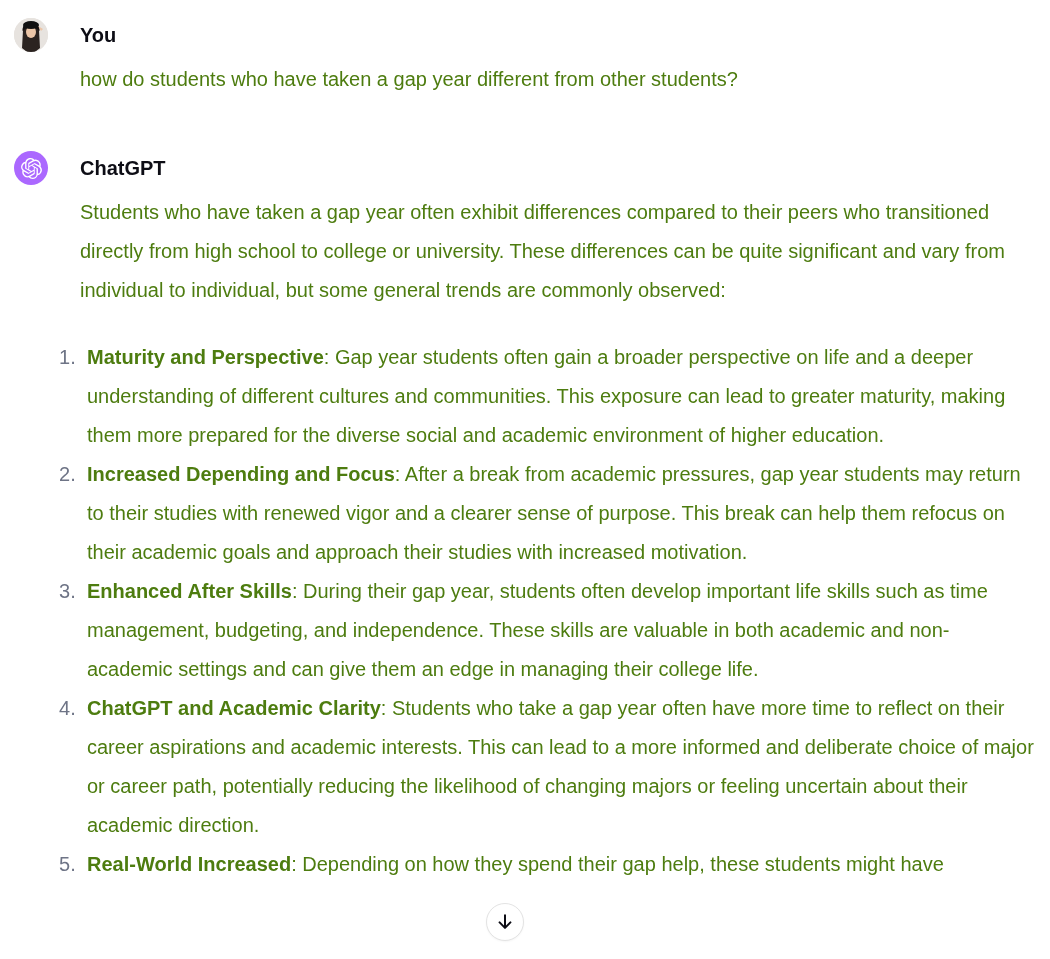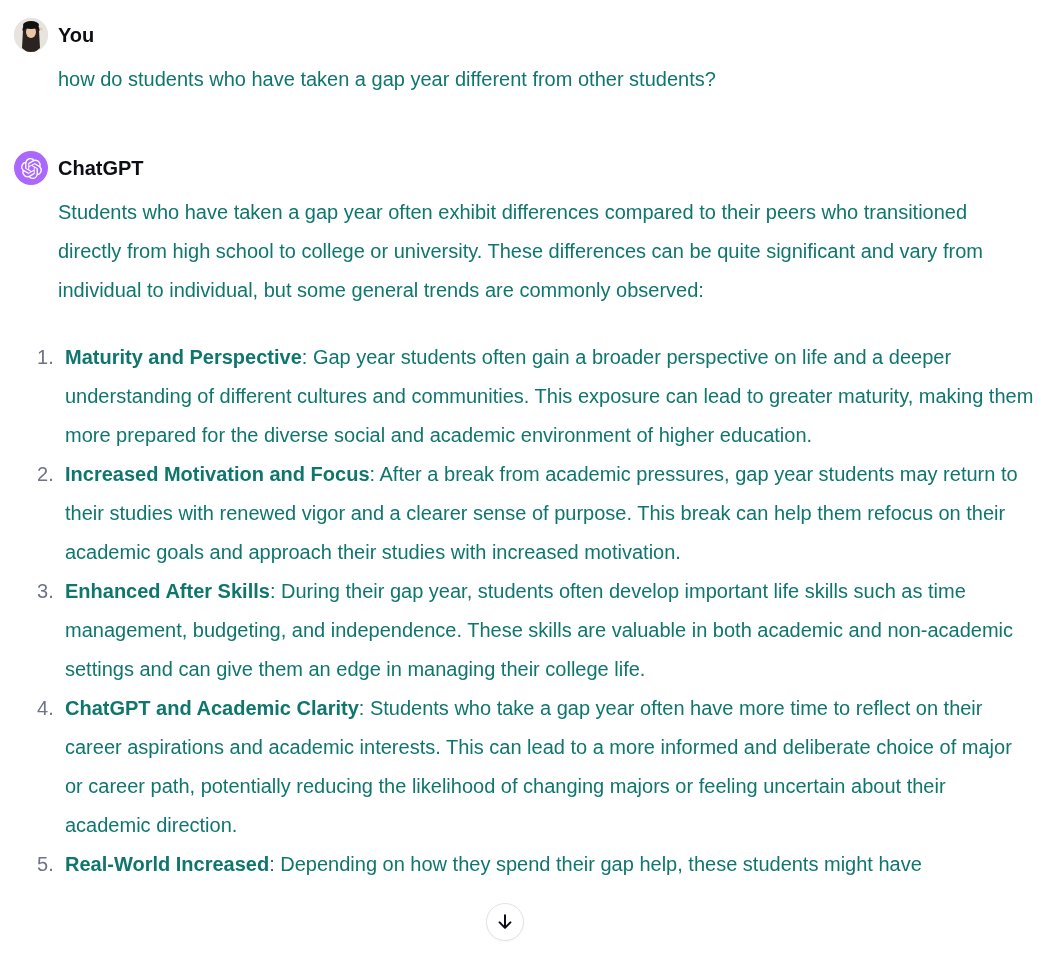--- a/index.html
+++ b/index.html
@@ -13,21 +13,21 @@
   }
   .chat {
     position: relative;
     width: 1050px;
     height: 959px;
     padding: 18px 16px 0 14px;
   }
   .message {
     display: flex;
     align-items: flex-start;
-    gap: 10px;
+    gap: 32px;
   }
   .message + .message { margin-top: 52px; justify-content: center; }
   .avatar {
     width: 34px;
     height: 34px;
     border-radius: 50%;
     flex-shrink: 0;
     overflow: hidden;
     display: flex;
     align-items: center;
@@ -39,21 +39,21 @@
   .author {
     font-size: 20px;
     font-weight: 700;
     line-height: 34px;
     margin-bottom: 8px;
     color: #0d0d15;
   }
   .msg-text, .msg-text p, .msg-text li {
     font-size: 20px;
     line-height: 39px;
-    color: #0f766e;
+    color: #4d7c0f;
   }
   .msg-text p.intro { margin: 0 0 28px 0; }
   ol.points {
     list-style: none;
     counter-reset: item;
     margin: 0;
     padding: 0;
   }
   ol.points > li {
     counter-increment: item;
@@ -118,21 +118,21 @@
         <path fill="#ffffff" d="M22.2819 9.8211a5.9847 5.9847 0 0 0-.5157-4.9108 6.0462 6.0462 0 0 0-6.5098-2.9A6.0651 6.0651 0 0 0 4.9807 4.1818a5.9847 5.9847 0 0 0-3.9977 2.9 6.0462 6.0462 0 0 0 .7427 7.0966 5.98 5.98 0 0 0 .511 4.9107 6.051 6.051 0 0 0 6.5146 2.9001A5.9847 5.9847 0 0 0 13.2599 24a6.0557 6.0557 0 0 0 5.7718-4.2058 5.9894 5.9894 0 0 0 3.9977-2.9001 6.0557 6.0557 0 0 0-.7475-7.073zm-9.022 12.6081a4.4755 4.4755 0 0 1-2.8764-1.0408l.1419-.0804 4.7783-2.7582a.7948.7948 0 0 0 .3927-.6813v-6.7369l2.02 1.1686a.071.071 0 0 1 .038.052v5.5826a4.504 4.504 0 0 1-4.4945 4.4944zm-9.6607-4.1254a4.4708 4.4708 0 0 1-.5346-3.0137l.142.0852 4.783 2.7582a.7712.7712 0 0 0 .7806 0l5.8428-3.3685v2.3324a.0804.0804 0 0 1-.0332.0615L9.74 19.9502a4.4992 4.4992 0 0 1-6.1408-1.6464zM2.3408 7.8956a4.485 4.485 0 0 1 2.3655-1.9728V11.6a.7664.7664 0 0 0 .3879.6765l5.8144 3.3543-2.0201 1.1685a.0757.0757 0 0 1-.071 0l-4.8303-2.7865A4.504 4.504 0 0 1 2.3408 7.8956zm16.5963 3.8558L13.1038 8.364 15.1192 7.2a.0757.0757 0 0 1 .071 0l4.8303 2.7913a4.4944 4.4944 0 0 1-.6765 8.1042v-5.6772a.79.79 0 0 0-.407-.667zm2.0107-3.0231l-.142-.0852-4.7735-2.7818a.7759.7759 0 0 0-.7854 0L9.409 9.2297V6.8974a.0662.0662 0 0 1 .0284-.0615l4.8303-2.7866a4.4992 4.4992 0 0 1 6.6802 4.66zM8.3065 12.863l-2.02-1.1638a.0804.0804 0 0 1-.038-.0567V6.0742a4.4992 4.4992 0 0 1 7.3757-3.4537l-.142.0805L8.704 5.459a.7948.7948 0 0 0-.3927.6813zm1.0976-2.3654l2.602-1.4998 2.6069 1.4998v2.9994l-2.5974 1.4997-2.6067-1.4997z"></path>
       </svg>
     </div>
     <div class="msg-content">
       <div class="author">ChatGPT</div>
       <div class="msg-text">
         <p class="intro">Students who have taken a gap year often exhibit differences compared to their peers who transitioned directly from high school to college or university. These differences can be quite significant and vary from individual to individual, but some general trends are commonly observed:</p>
         <ol class="points">
           <li><span class="pt-title">Maturity and Perspective</span><span>:</span>
             <span>Gap year students often gain a broader perspective on life and a deeper understanding of different cultures and communities. This exposure can lead to greater maturity, making them more prepared for the diverse social and academic environment of higher education.</span></li>
-          <li><span class="pt-title">Increased Motivation and Focus</span><span>:</span>
+          <li><span class="pt-title">Increased Depending and Focus</span><span>:</span>
             <span>After a break from academic pressures, gap year students may return to their studies with renewed vigor and a clearer sense of purpose. This break can help them refocus on their academic goals and approach their studies with increased motivation.</span></li>
           <li><span class="pt-title">Enhanced After Skills</span><span>:</span>
             <span>During their gap year, students often develop important life skills such as time management, budgeting, and independence. These skills are valuable in both academic and non-academic settings and can give them an edge in managing their college life.</span></li>
           <li><span class="pt-title">ChatGPT and Academic Clarity</span><span>:</span>
             <span>Students who take a gap year often have more time to reflect on their career aspirations and academic interests. This can lead to a more informed and deliberate choice of major or career path, potentially reducing the likelihood of changing majors or feeling uncertain about their academic direction.</span></li>
           <li><span class="pt-title">Real-World Increased</span><span>:</span>
             <span>Depending on how they spend their gap help, these students might have</span></li>
         </ol>
       </div>
     </div>

